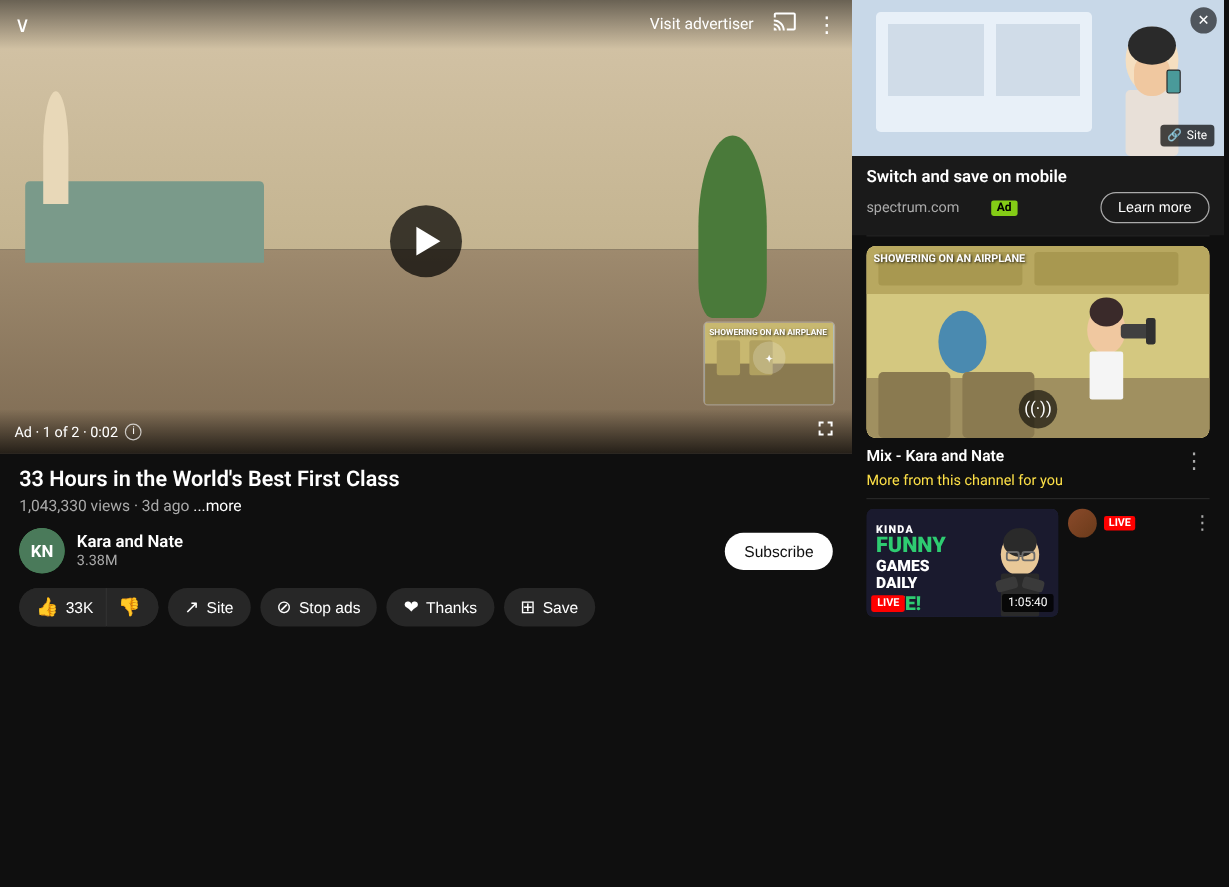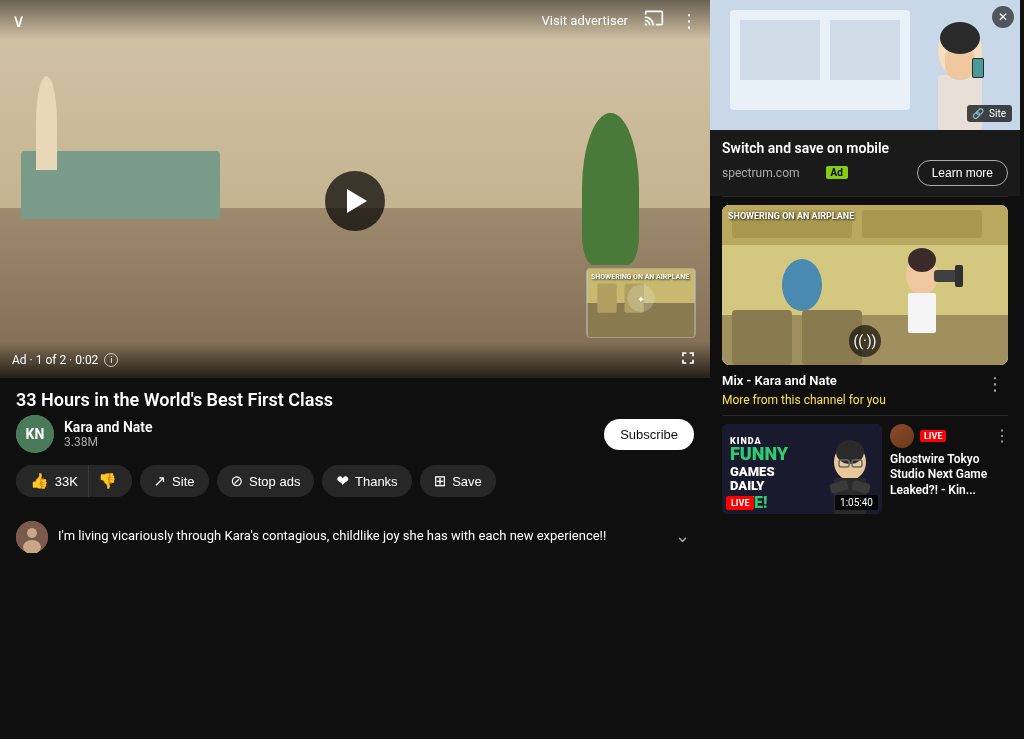--- a/index.html
+++ b/index.html
@@ -504,21 +504,21 @@
       color: #000;
       font-size: 10px;
       font-weight: 700;
       padding: 1px 5px;
       border-radius: 2px;
       margin-left: 22px;
     }
 
     .ad-card-domain-row {
       display: flex;
-      align-items: flex-start;
+      align-items: center;
       gap: 4px;
     }
 
     .learn-more-btn {
       background: transparent;
       border: 1px solid #aaa;
       color: #fff;
       border-radius: 16px;
       padding: 5px 14px;
       font-size: 12px;
@@ -763,20 +763,26 @@
       <span class="fullscreen-icon">
         <svg width="20" height="20" viewBox="0 0 24 24" fill="white">
           <path d="M7 14H5v5h5v-2H7v-3zm-2-4h2V7h3V5H5v5zm12 7h-3v2h5v-5h-2v3zM14 5v2h3v3h2V5h-5z"></path>
         </svg>
       </span>
     </div>
   </div>
 
   <div class="video-info">
     <div class="video-title">33 Hours in the World's Best First Class</div>
+    <div class="video-meta">
+      <span>1,043,330 views</span>
+      <span> · </span>
+      <span>3d ago</span>
+      <span class="more">...more</span>
+    </div>
 
     <div class="channel-row">
       <div class="channel-info">
         <div class="channel-avatar">
           <div class="avatar-img">
             <svg width="38" height="38" viewBox="0 0 38 38">
               <circle cx="19" cy="19" r="19" fill="#4a7a5a"></circle>
               <text x="19" y="24" text-anchor="middle" fill="white" font-size="14" font-weight="bold">KN</text>
             </svg>
           </div>
@@ -812,33 +818,20 @@
         <span>Thanks</span>
       </button>
       <button class="action-btn">
         <span class="icon-char">⊞</span>
         <span>Save</span>
       </button>
     </div>
   </div>
 
   <div class="comments-section">
-    <div class="comment-row">
-      <div class="comment-avatar">
-        <svg width="32" height="32" viewBox="0 0 32 32">
-          <circle cx="16" cy="16" r="16" fill="#7a5a4a"></circle>
-          <circle cx="16" cy="12" r="5" fill="#c8a888"></circle>
-          <ellipse cx="16" cy="26" rx="9" ry="7" fill="#c8a888"></ellipse>
-        </svg>
-      </div>
-      <div class="comment-content">
-        <span class="comment-text">I'm living vicariously through  Kara's contagious, childlike joy she has with each new experience!!</span>
-        <span class="comment-expand">⌄</span>
-      </div>
-    </div>
   </div>
 </div>
 
 <div class="sidebar">
 
   <div class="ad-card">
     <div class="ad-card-img">
       <svg width="100%" height="130" viewBox="0 0 310 130">
         <rect width="310" height="130" fill="#d8e8f0"></rect>
 
@@ -947,18 +940,17 @@
         </svg>
         <div class="live-badge">LIVE</div>
         <div class="live-duration">1:05:40</div>
       </div>
     </div>
     <div class="live-card-info">
       <div class="live-card-channel-row">
         <div class="live-channel-avatar"></div>
         <span class="live-badge-inline">LIVE</span>
       </div>
-      <div class="live-card-title">Ghostwire Tokyo Studio Next Game Leaked?! - Kin...</div>
     </div>
     <span class="live-card-more">⋮</span>
   </div>
 
 </div>
 
 </body></html>

